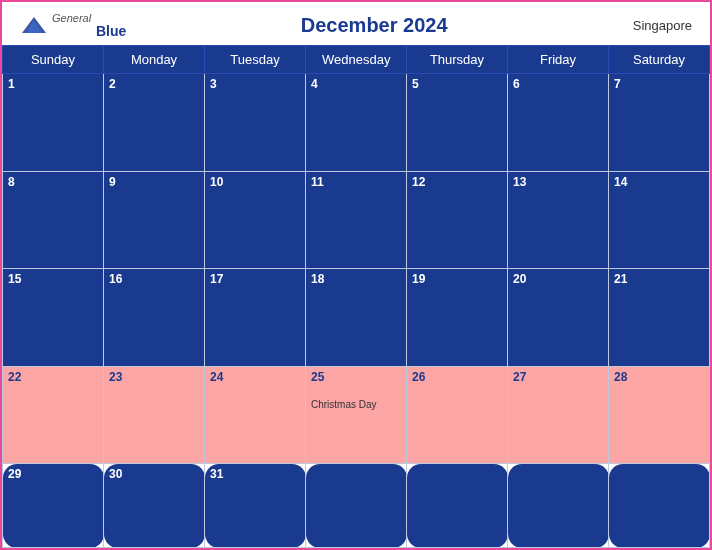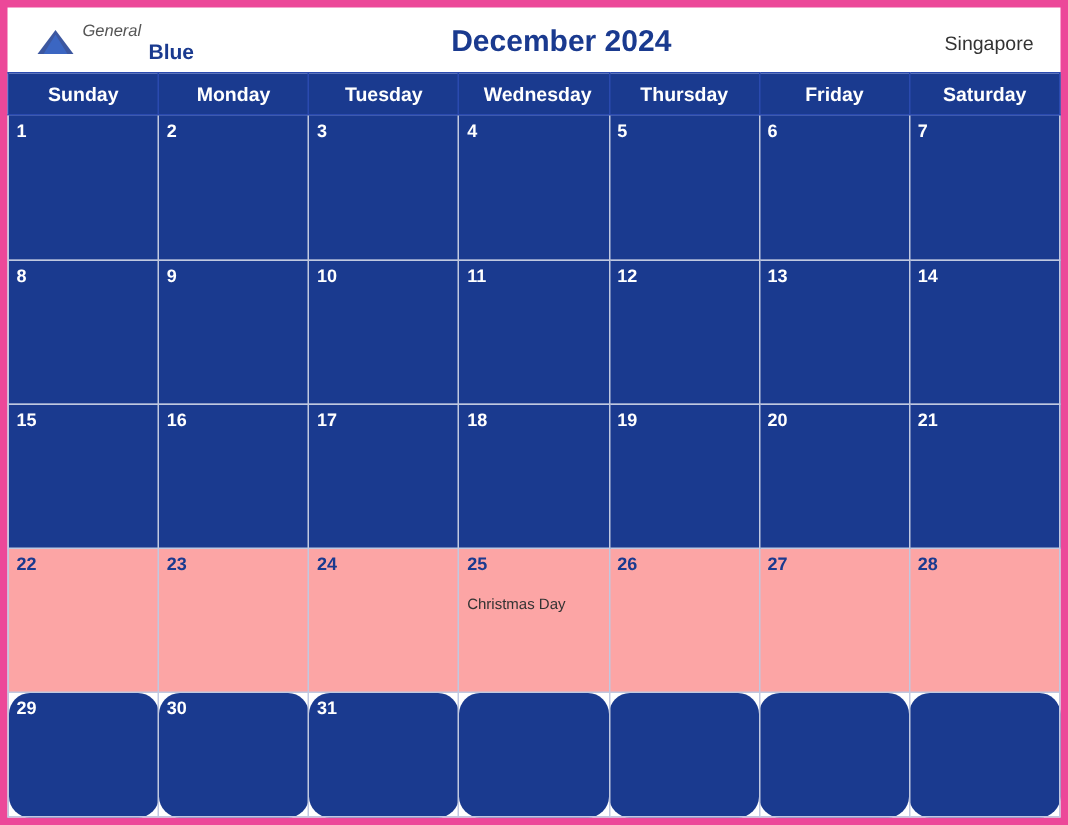--- a/index.html
+++ b/index.html
@@ -9,21 +9,21 @@
       display: flex;
       justify-content: center;
       align-items: center;
       width: 712px;
       height: 550px;
     }
     .calendar-container {
       width: 712px;
       height: 550px;
       background: #fff;
-      border: 5px solid #ec4899;
+      border: 2px solid #ec4899;
       display: flex;
       flex-direction: column;
     }
     .calendar-header {
       display: flex;
       justify-content: space-between;
       align-items: center;
       padding: 10px 18px 6px 18px;
     }
     .logo-bird {
@@ -44,21 +44,21 @@
     .calendar-table {
       width: 100%;
       flex: 1;
       border-collapse: collapse;
       table-layout: fixed;
     }
     .calendar-table thead tr th {
       background-color: #1a3a8f;
       color: #fff;
       font-size: 13px;
-      font-weight: bold;
+      font-weight: normal;
       text-align: center;
       padding: 6px 16px;
       border: 1px solid #2a4aaf;
     }
     .calendar-table tbody tr td {
       border: 1px solid #c0c8e0;
       vertical-align: top;
       padding: 3px 5px;
       height: 72px;
     }

